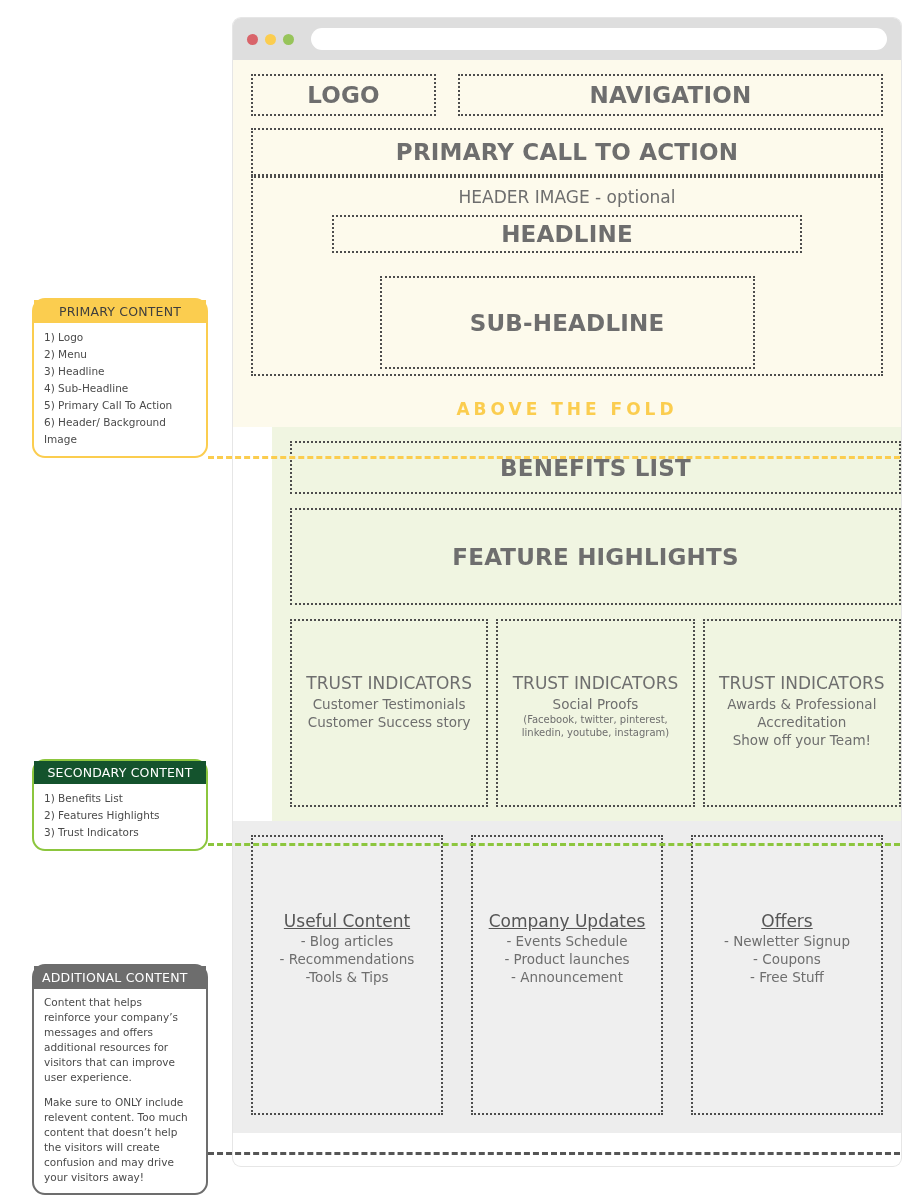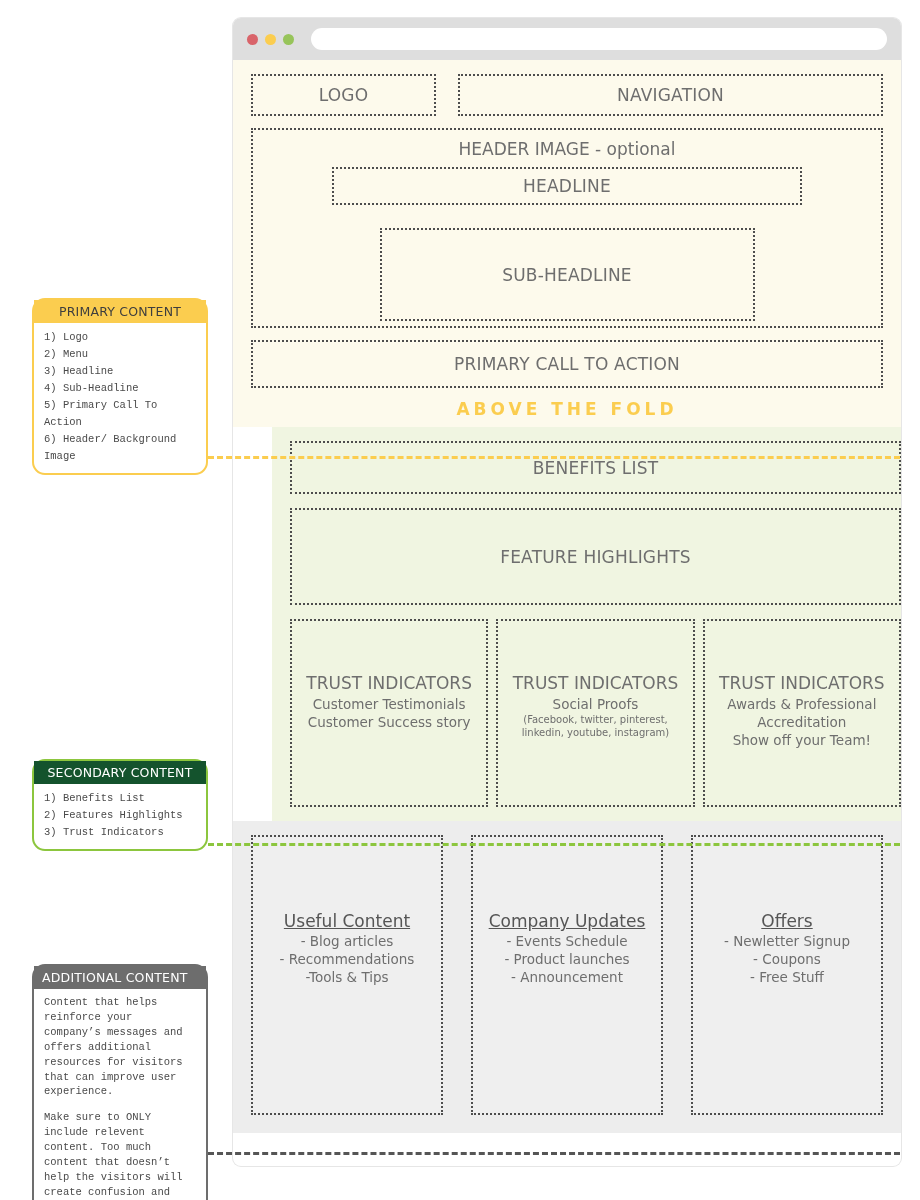--- a/index.html
+++ b/index.html
@@ -39,21 +39,21 @@
   .sec-gray  { background: #ededed; padding: 14px 18px 18px 18px; }
 
   
   .wb {
     border: 2px dotted #4d4d4d;
     display: flex; flex-direction: column;
     align-items: center; justify-content: center;
     color: #6e6e6e;
     text-align: center;
   }
-  .wb-title { font-size: 17px; font-weight: 400; letter-spacing: .2px; }
+  .wb-title { font-size: 23px; font-weight: 700; letter-spacing: .2px; }
 
   .row { display: flex; }
 
   
   .hdr-row { margin-bottom: 12px; }
   .logo-box { width: 185px; height: 42px; margin-right: 22px; }
   .nav-box  { flex: 1; height: 42px; text-align: center; }
 
   
   .hero-box {
@@ -97,21 +97,21 @@
     margin-bottom: 2px;
   }
   .add-line { font-size: 13.5px; color: #6e6e6e; line-height: 1.32; }
 
   
   .card { position: absolute; width: 176px; background: #fff; z-index: 5; border-radius: 13px; }
   .card-head {
     text-align: center; font-size: 12.5px; color: #4a4a4a;
     padding: 4px 0 4px 0; letter-spacing: .2px;
   }
-  .card-body { padding: 6px 16px 8px 10px; font-family: Liberation Mono, monospace; }
+  .card-body { padding: 6px 16px 8px 10px; }
   .card-item { font-size: 10.5px; color: #4a4a4a; line-height: 1.62; }
   .card-para { font-size: 10.5px; color: #4a4a4a; line-height: 1.42; }
   .card-para + .card-para { margin-top: 11px; }
 
   .card-primary { left: 32px; top: 298px; border: 2px solid #fbcd4f; }
   .card-primary .card-head { background: #fbcd4f; color: #3e3e3e; }
 
   .card-secondary { left: 32px; top: 759px; border: 2px solid #8cc63e; }
   .card-secondary .card-head { background: #14532d; color: #ffffff; }
 
@@ -151,32 +151,32 @@
 
       <div class="row hdr-row">
         <div class="wb logo-box">
           <span class="wb-title">LOGO</span>
         </div>
         <div class="wb nav-box">
           <span class="wb-title">NAVIGATION</span>
         </div>
       </div>
 
+      <div class="wb cta-box">
+        <span class="wb-title">PRIMARY CALL TO ACTION</span>
+      </div>
+
       <div class="wb hero-box">
         <span class="hero-label">HEADER IMAGE - optional</span>
         <div class="wb headline-box">
           <span class="wb-title">HEADLINE</span>
         </div>
         <div class="wb subhead-box">
           <span class="wb-title">SUB-HEADLINE</span>
         </div>
-      </div>
-
-      <div class="wb cta-box">
-        <span class="wb-title">PRIMARY CALL TO ACTION</span>
       </div>
 
       <div class="fold-wrap">
         <span class="fold-text">ABOVE THE FOLD</span>
       </div>
     </div>
 
     <div class="sec-green">
 
       <div class="wb benefits-box">

